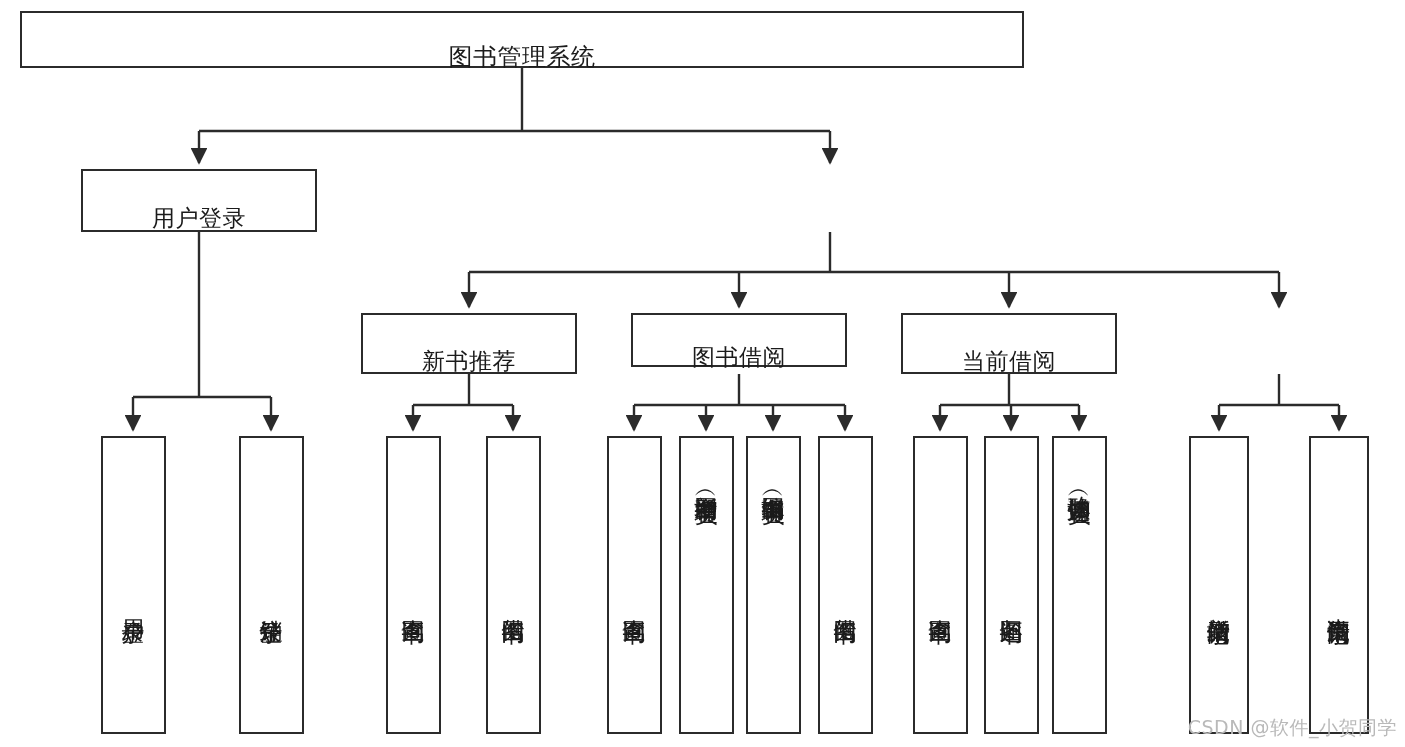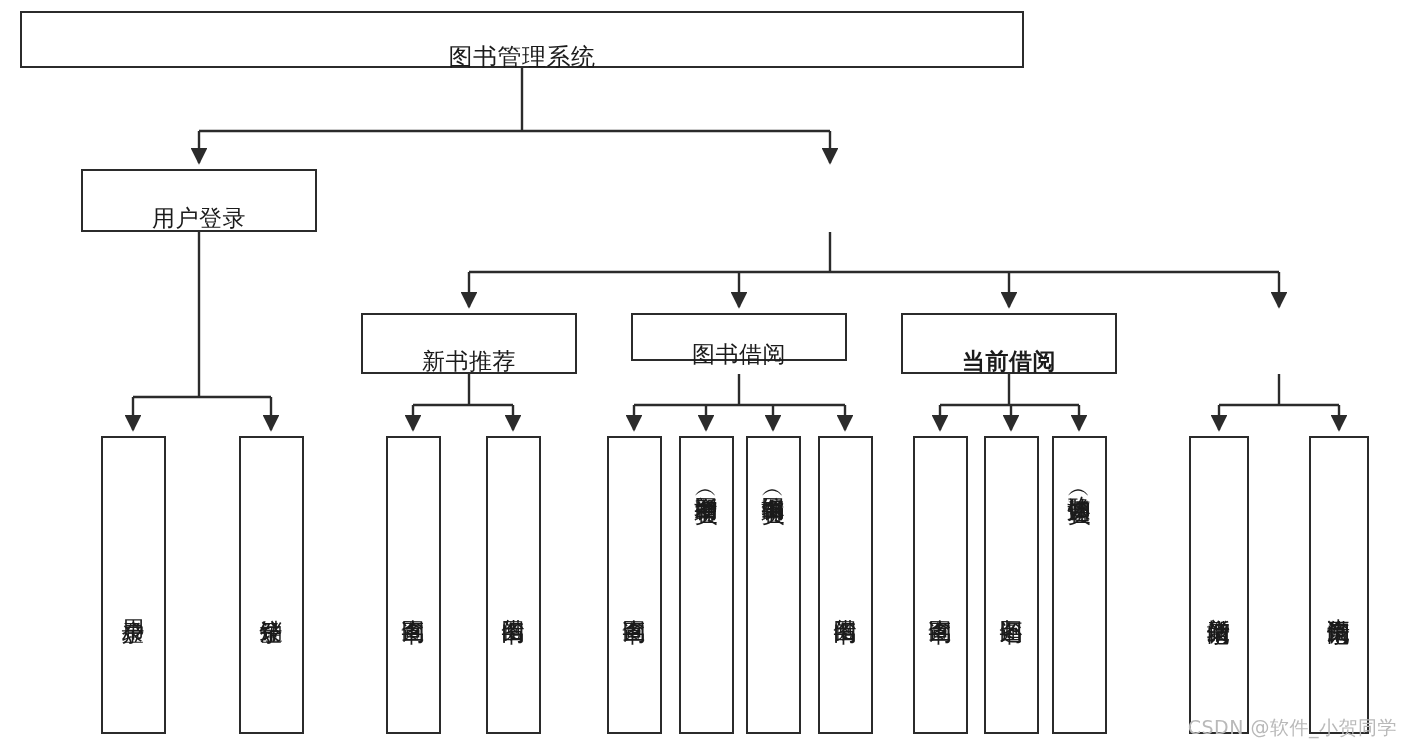--- a/index.html
+++ b/index.html
@@ -144,24 +144,24 @@
     <span class="node-label">图书管理系统</span>
   </div>
 
   <div class="node-box node-l2" style="left: 81px; top: 169px; width: 236px; height: 63px;">
     <span class="node-label">用户登录</span>
   </div>
 
   <div class="node-box node-l3" style="left: 361px; top: 313px; width: 216px; height: 61px;">
     <span class="node-label">新书推荐</span>
   </div>
-  <div class="node-box node-l3" style="left: 631px; top: 313px; width: 216px; height: 48px;">
+  <div class="node-box node-l3" style="left: 631px; top: 313px; width: 216px; height: 54px;">
     <span class="node-label">图书借阅</span>
   </div>
-  <div class="node-box node-l3" style="left: 901px; top: 313px; width: 216px; height: 61px; font-weight: bold;">
+  <div class="node-box node-l3" style="left: 901px; top: 313px; width: 216px; height: 61px;">
     <span class="node-label">当前借阅</span>
   </div>
 
   <div class="node-box node-leaf leaf-center" style="left: 101px; top: 436px; width: 65px; height: 298px;">
     <span class="node-label">用户登录</span>
   </div>
   <div class="node-box node-leaf leaf-center" style="left: 239px; top: 436px; width: 65px; height: 298px;">
     <span class="node-label">注销登录</span>
   </div>
 

